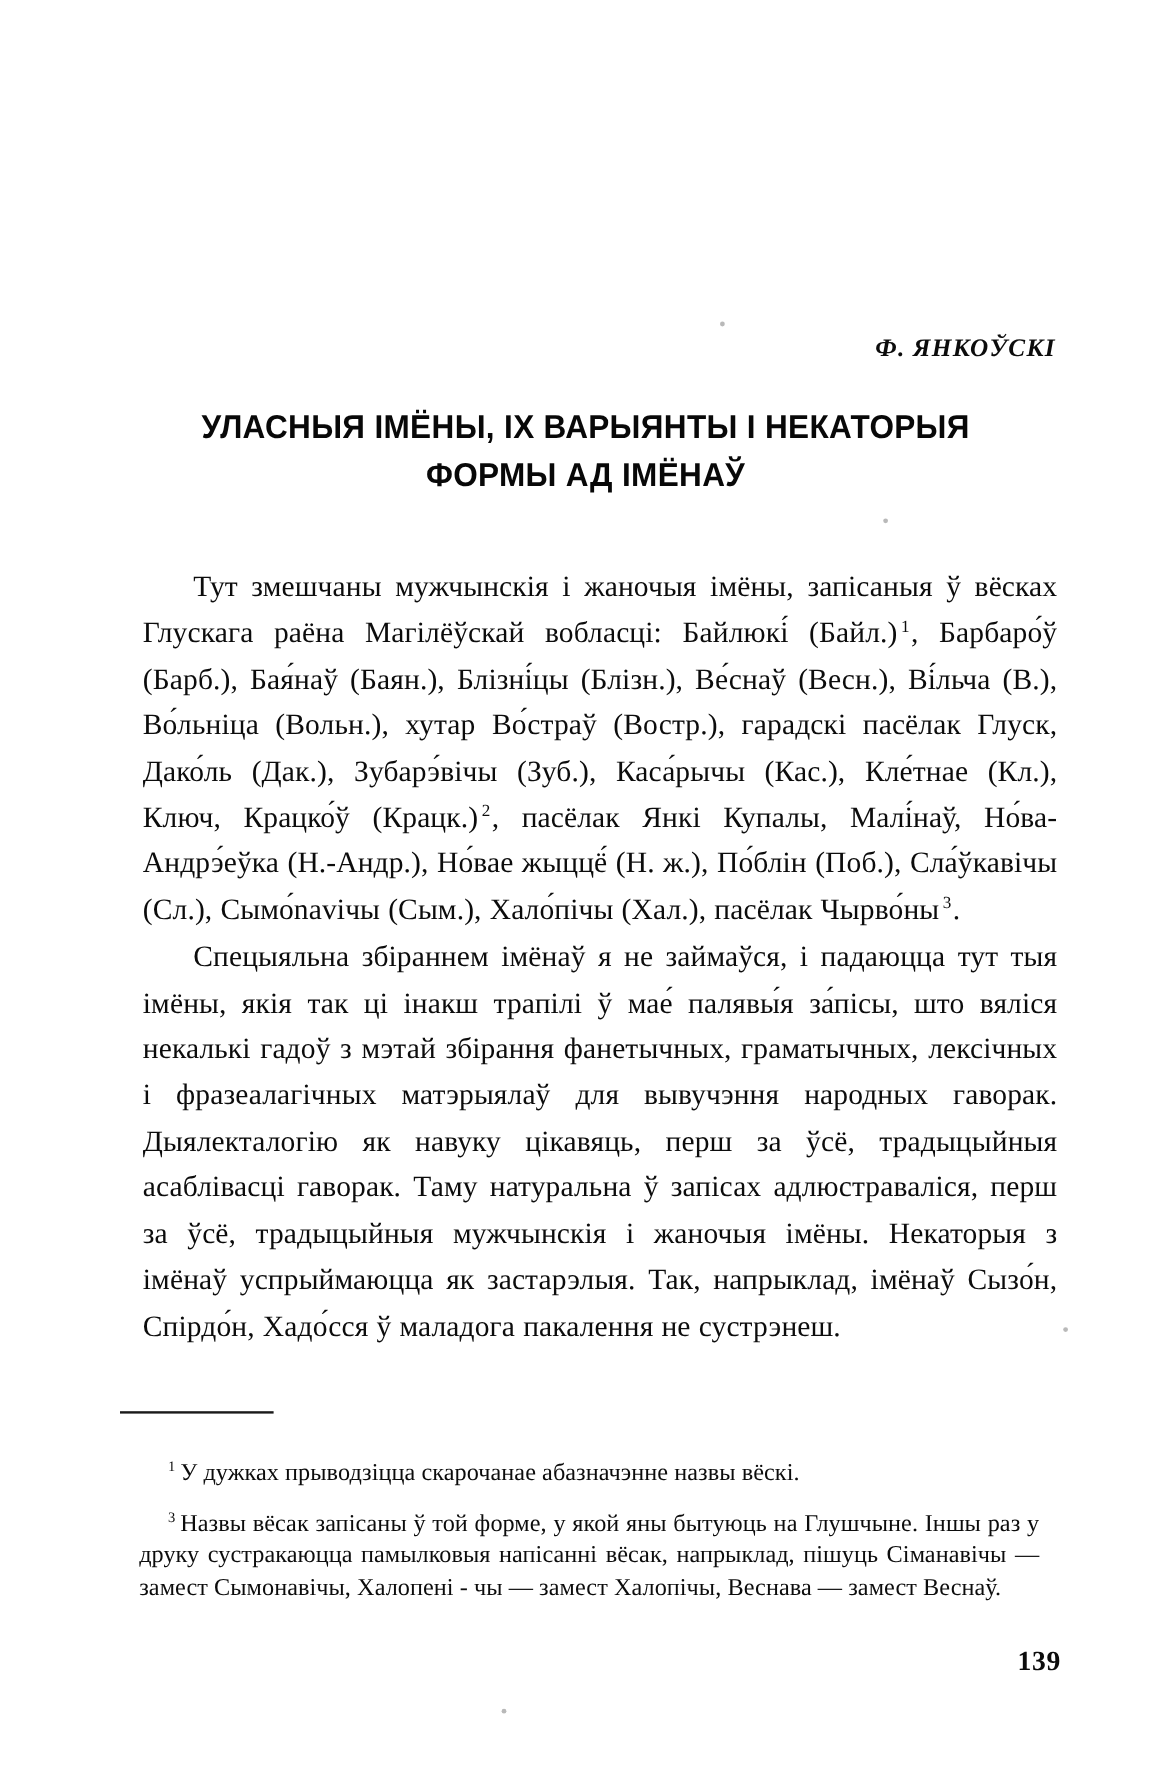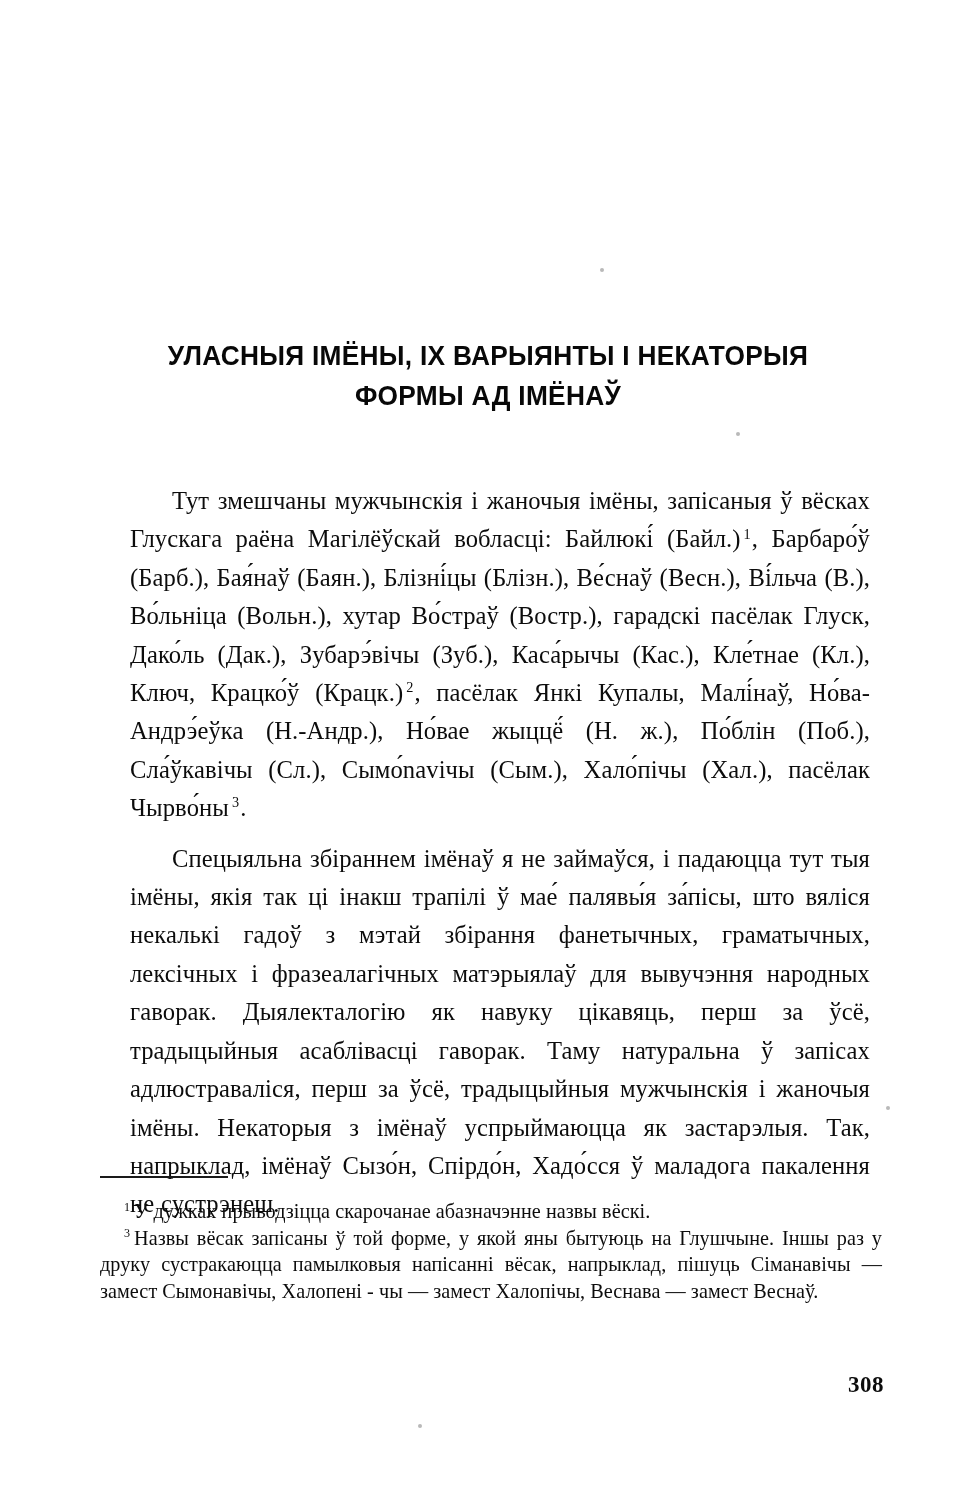--- a/index.html
+++ b/index.html
@@ -68,21 +68,21 @@
     top: 470px;
     width: 764px;
     font-size: 24.6px;
     line-height: 38.4px;
     text-align: justify;
     text-justify: inter-word;
     letter-spacing: 0.1px;
     word-spacing: 0.5px;
   }
   .body-block p {
-    margin: 12px;
+    margin: 1px;
     text-indent: 42px;
     text-align: justify;
   }
   .body-block p.first {
     text-indent: 42px;
   }
   .body-block p + p {
     margin-top: 0;
   }
   sup.fn {
@@ -108,21 +108,21 @@
     position: absolute;
     left: 100px;
     top: 1198px;
     width: 782px;
     font-size: 20.2px;
     line-height: 26.6px;
     text-align: justify;
     letter-spacing: 0.05px;
   }
   .footnotes p {
-    margin: 0;
+    margin: 16px;
     text-indent: 24px;
     text-align: justify;
   }
   .footnotes sup.mk {
     font-size: 0.6em;
     vertical-align: 0.6em;
     line-height: 0;
     padding-right: 4px;
   }
 
@@ -149,34 +149,35 @@
 </head>
 <body>
 
 <div class="page">
 
   <div class="speck" style="left:600px;top:268px;width:4px;height:4px;"></div>
   <div class="speck" style="left:736px;top:432px;width:4px;height:4px;"></div>
   <div class="speck" style="left:886px;top:1106px;width:4px;height:4px;"></div>
   <div class="speck" style="left:418px;top:1424px;width:4px;height:4px;"></div>
 
+  <div class="author-line">Ф. ЯНКОЎСКІ</div>
 
   <div class="title-block">
     <span class="tl">УЛАСНЫЯ ІМЁНЫ, ІХ ВАРЫЯНТЫ І НЕКАТОРЫЯ</span>
     <span class="tl">ФОРМЫ АД ІМЁНАЎ</span>
   </div>
 
   <div class="body-block">
     <p class="first"><span>Тут змешчаны мужчынскія і жаночыя імёны, запісаныя ў вёсках Глускага раёна Магілёўскай вобласці: Байлюкі́ (Байл.)</span><sup class="fn">1</sup><span>, Барбаро́ў (Барб.), Бая́наў (Баян.), Блізні́цы (Блізн.), Ве́снаў (Весн.), Ві́льча (В.), Во́льніца (Вольн.), хутар Во́страў (Востр.), гарадскі пасёлак Глуск, Дако́ль (Дак.), Зубарэ́вічы (Зуб.), Каса́рычы (Кас.), Кле́тнае (Кл.), Ключ, Крацко́ў (Крацк.)</span><sup class="fn">2</sup><span>, пасёлак Янкі Купалы, Малі́наў, Но́ва-Андрэ́еўка (Н.-Андр.), Но́вае жыццё́ (Н. ж.), По́блін (Поб.), Сла́ўкавічы (Сл.), Сымо́navічы (Сым.), Хало́пічы (Хал.), пасёлак Чырво́ны</span><sup class="fn">3</sup><span>.</span></p>
 
     <p>Спецыяльна збіраннем імёнаў я не займаўся, і падаюцца тут тыя імёны, якія так ці інакш трапілі ў мае́ палявы́я за́пісы, што вяліся некалькі гадоў з мэтай збірання фанетычных, граматычных, лексічных і фразеалагічных матэрыялаў для вывучэння народных гаворак. Дыялекталогію як навуку цікавяць, перш за ўсё, традыцыйныя асаблівасці гаворак. Таму натуральна ў запісах адлюстраваліся, перш за ўсё, традыцыйныя мужчынскія і жаночыя імёны. Некаторыя з імёнаў успрыймаюцца як застарэлыя. Так, напрыклад, імёнаў Сызо́н, Спірдо́н, Хадо́сся ў маладога пакалення не сустрэнеш.</p>
   </div>
 
   <div class="fn-rule"></div>
 
   <div class="footnotes">
     <p><sup class="mk">1</sup><span>У дужках прыводзіцца скарочанае абазначэнне назвы вёскі.</span></p>
     <p><sup class="mk">3</sup><span>Назвы вёсак запісаны ў той форме, у якой яны бытуюць на Глушчыне. Іншы раз у друку сустракаюцца памылковыя напісанні вёсак, напрыклад, пішуць Сіманавічы — замест Сымонавічы, Халопені - чы — замест Халопічы, Веснава — замест Веснаў.</span></p>
   </div>
 
-  <div class="page-number">308</div>
+  <div class="page-number">139</div>
 
 </div>
 
 </body></html>

